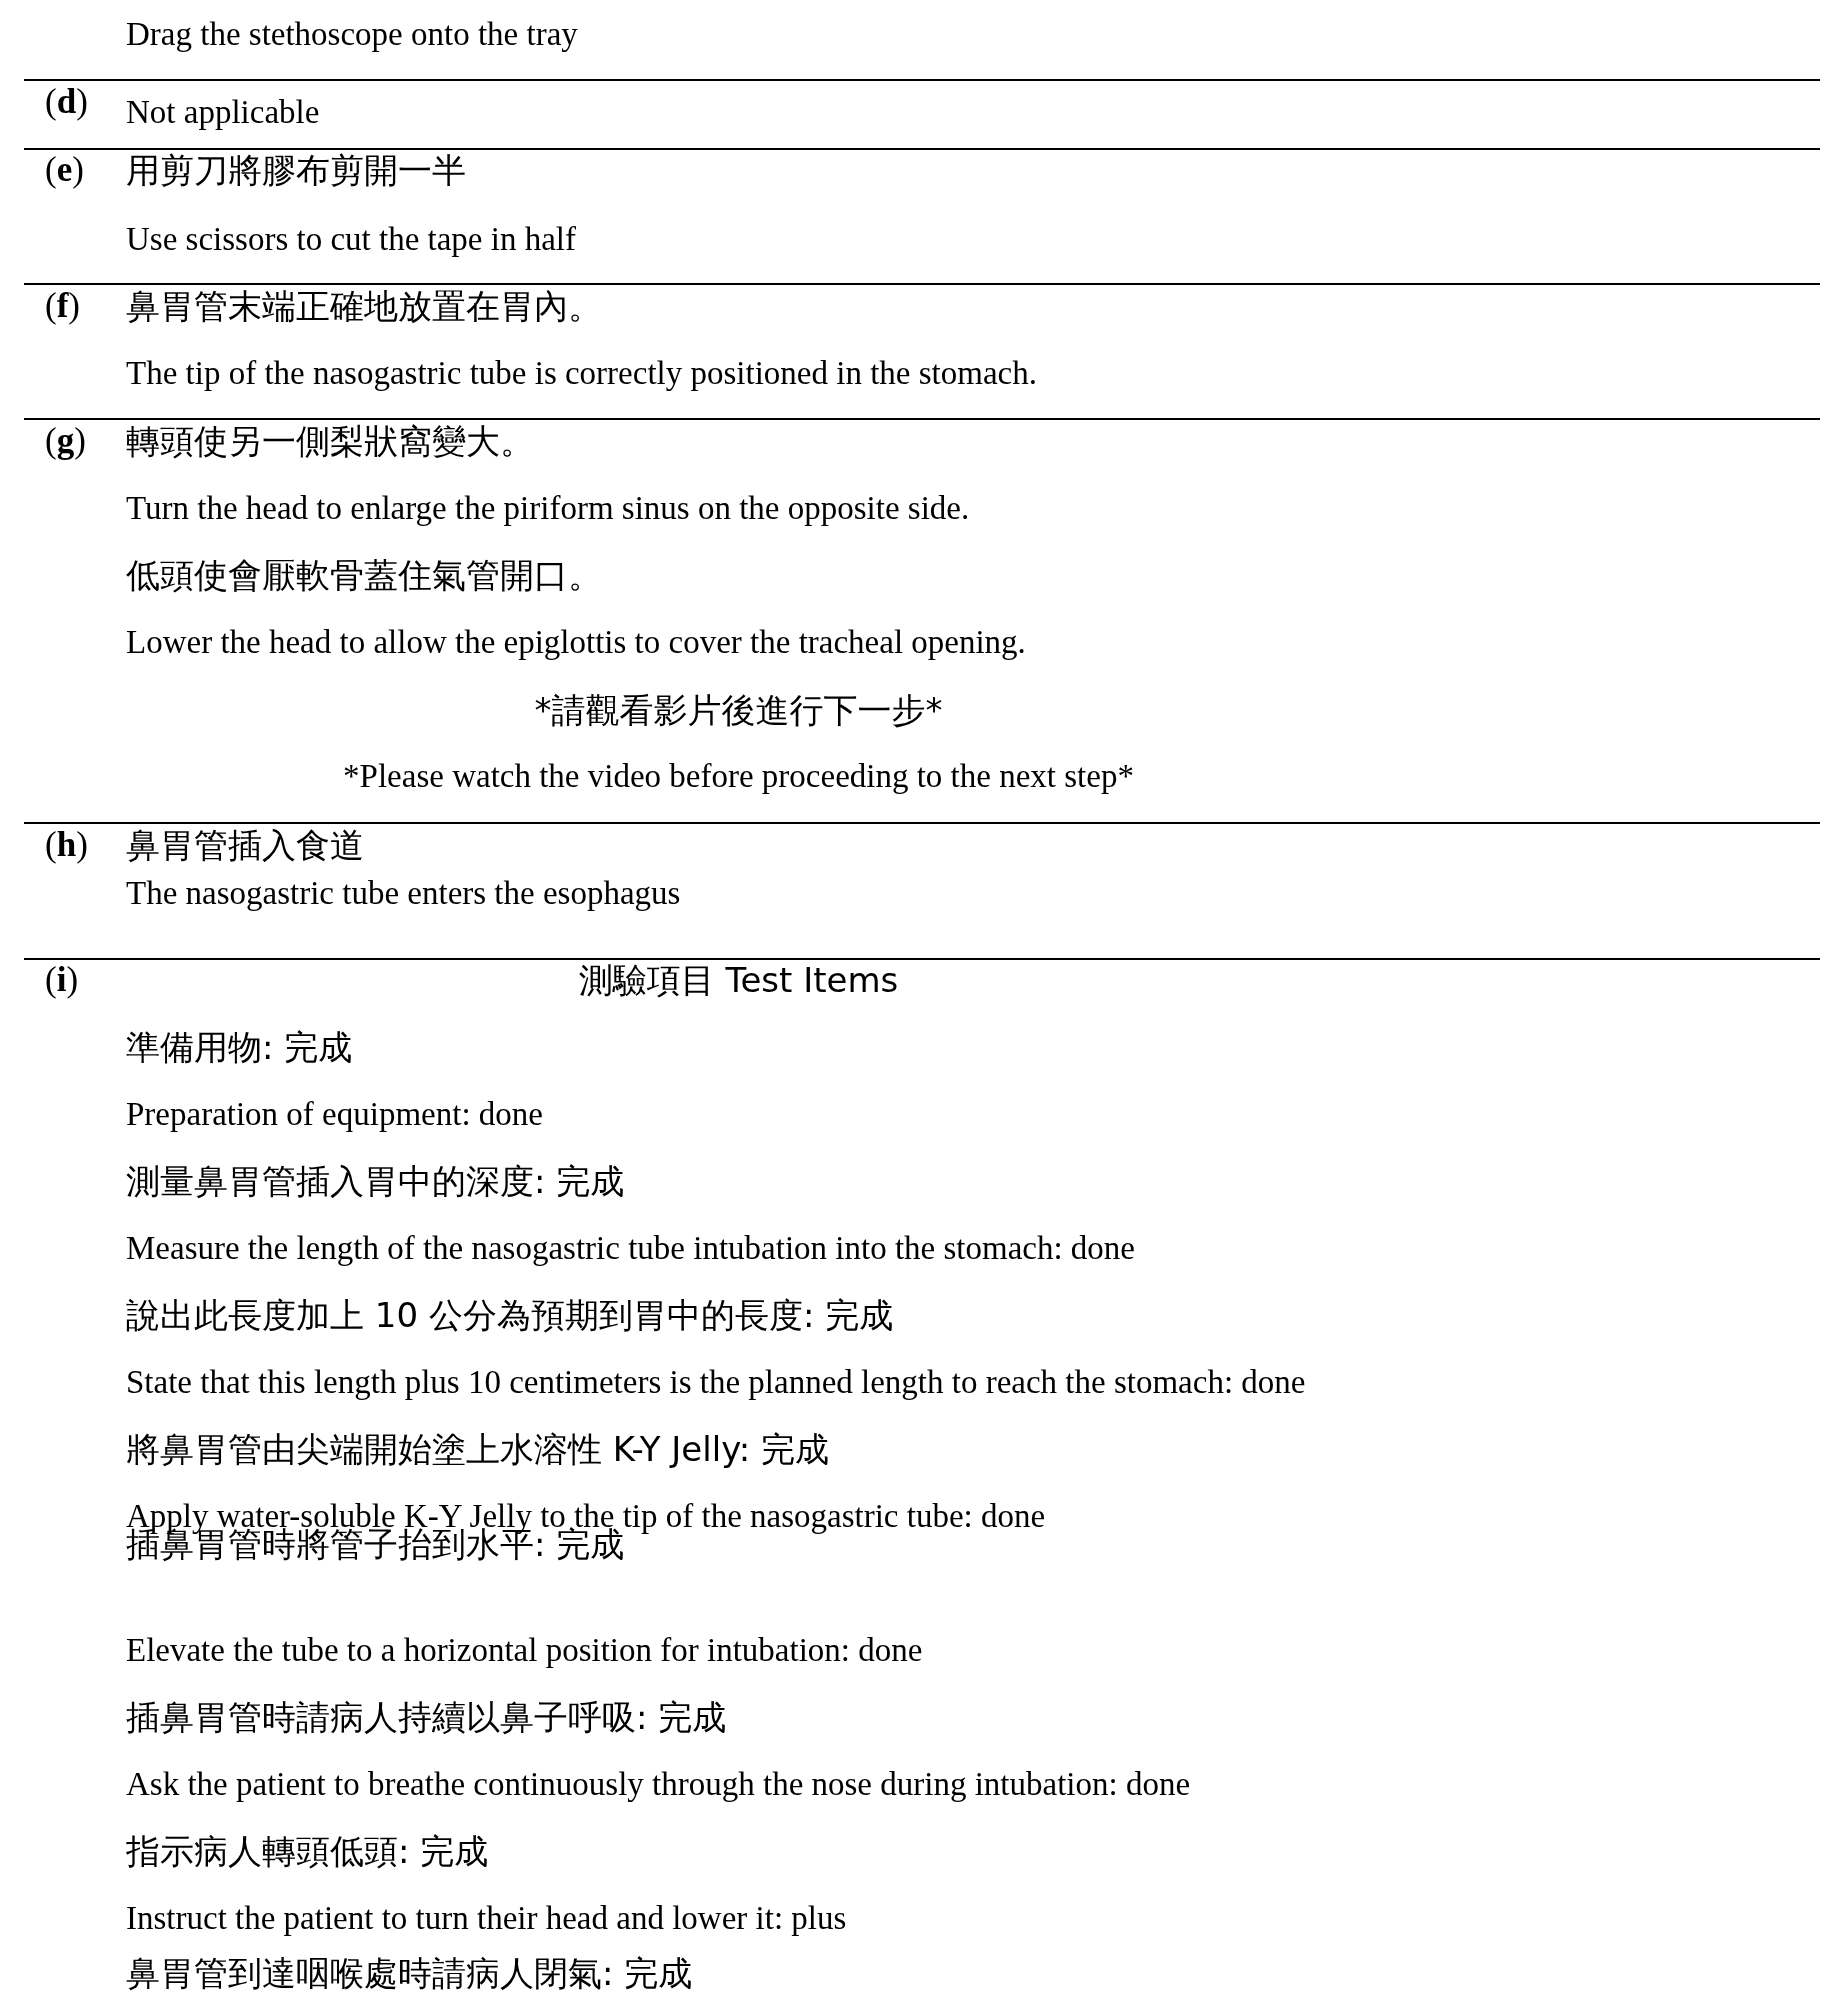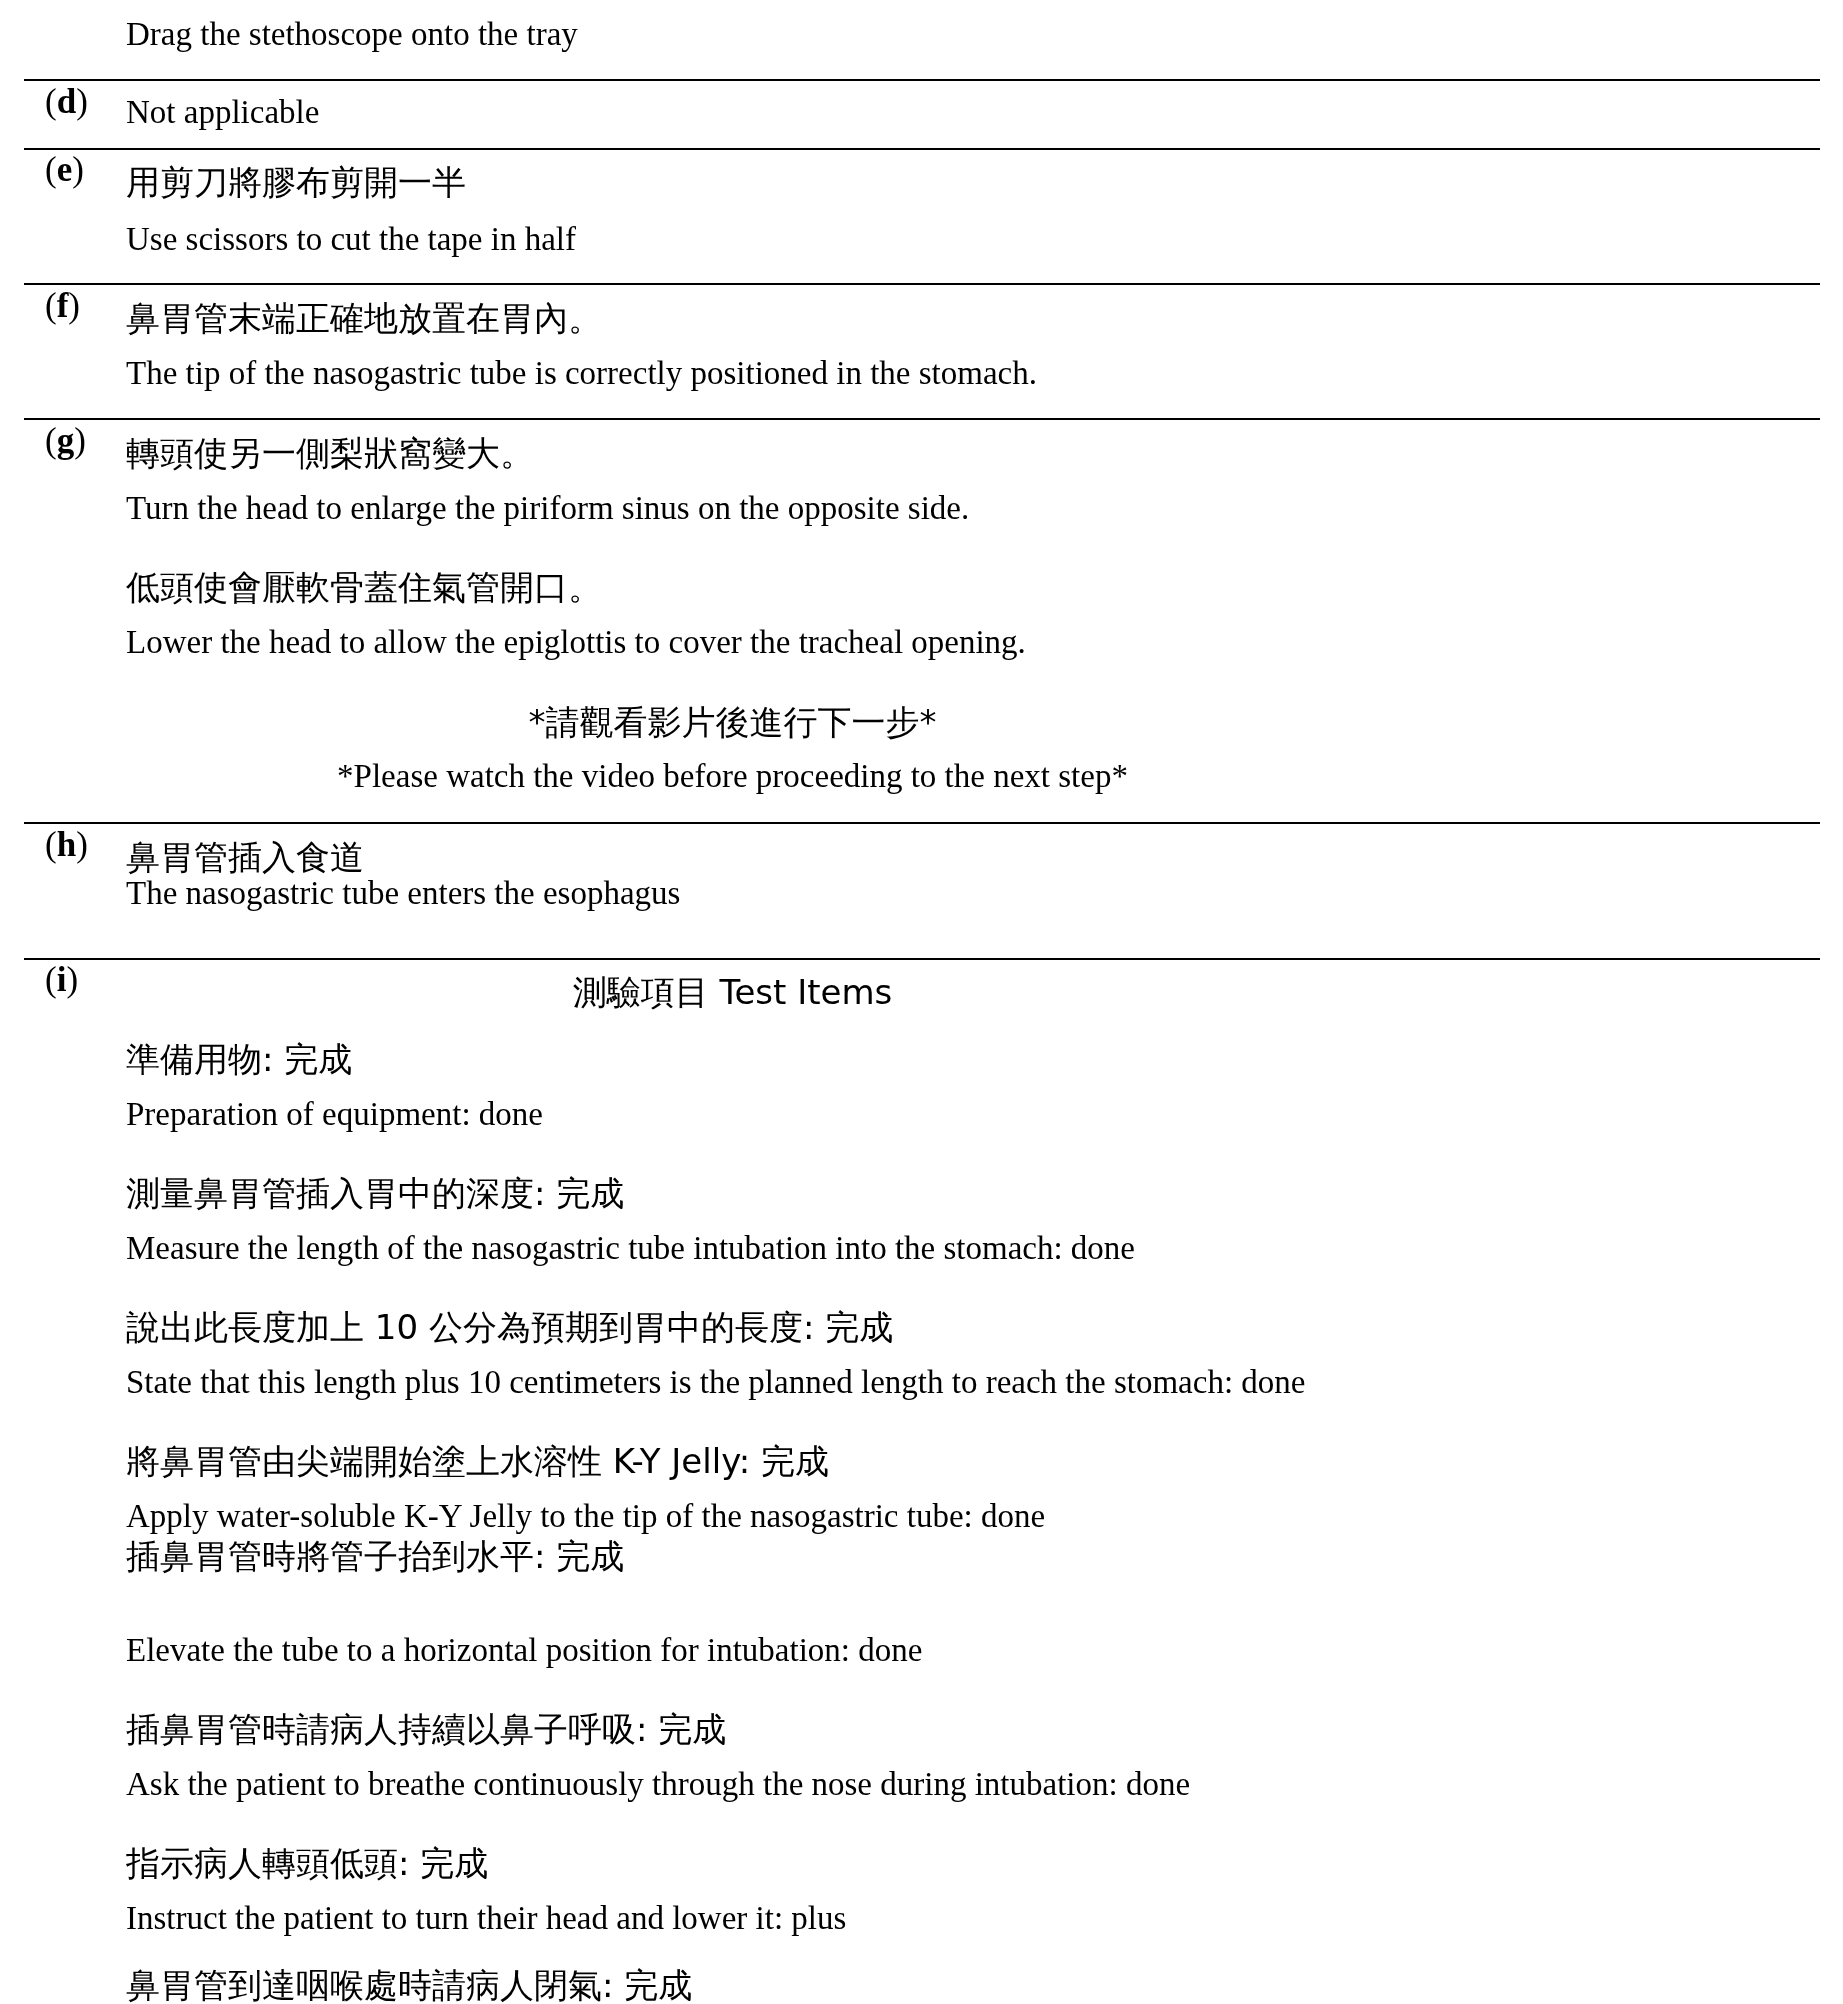--- a/index.html
+++ b/index.html
@@ -1,23 +1,23 @@
 <!DOCTYPE html>
 <html style="font-size:6.4px"><head>
 <meta charset="utf-8">
 <style>
   html, body { margin:0; padding:0; background:#ffffff; }
   body { width:1844px; height:2383px; position:relative; overflow:hidden;
          font-family:"Liberation Serif","DejaVu Serif",serif; color:#000; }
   .rule { position:absolute; left:24px; width:1796px; height:2.4px; background:#000; }
   .line { position:absolute; left:126px; font-size:33px; line-height:40px; white-space:nowrap; }
-  .cjk { font-family:"DejaVu Sans","Liberation Sans",sans-serif; font-size:34px;margin-top:12px; }
+  .cjk { font-family:"DejaVu Sans","Liberation Sans",sans-serif; font-size:34px; }
   .label { position:absolute; left:45px; font-size:35px; line-height:40px; }
   .label b { font-weight:bold; }
-  .center { left:0; width:1465px; text-align:center; }
+  .center { left:6px; width:1465px; text-align:center; }
 </style>
 </head>
 <body>
 
 <div>
 
   <div class="line" style="top:14px">Drag the stethoscope onto the tray</div>
   <div class="rule" style="top:79px"></div>
 
   <div class="label" style="top:82px">(<b>d</b>)</div>

